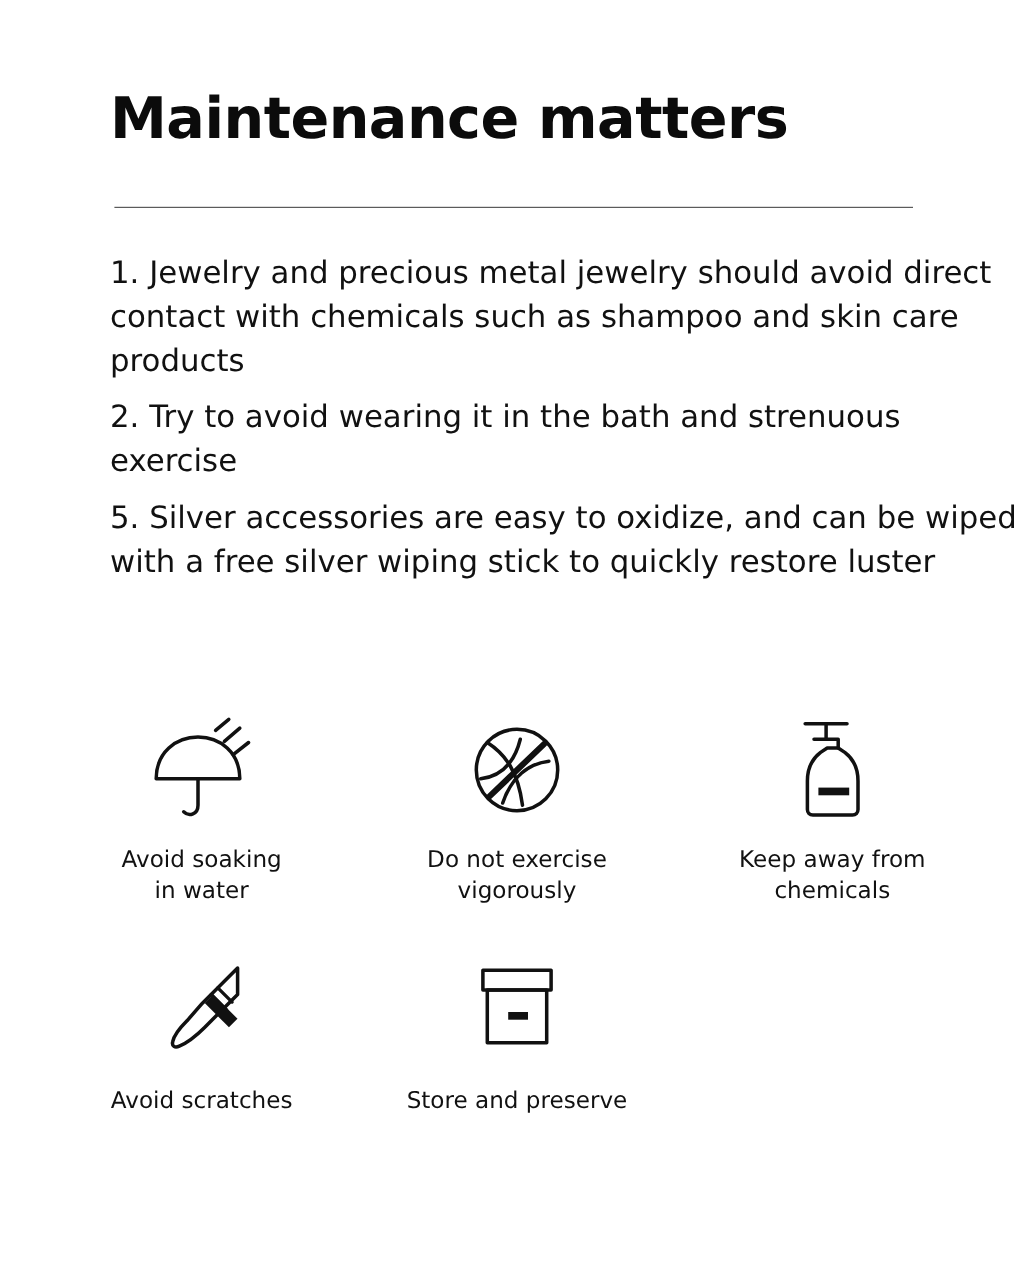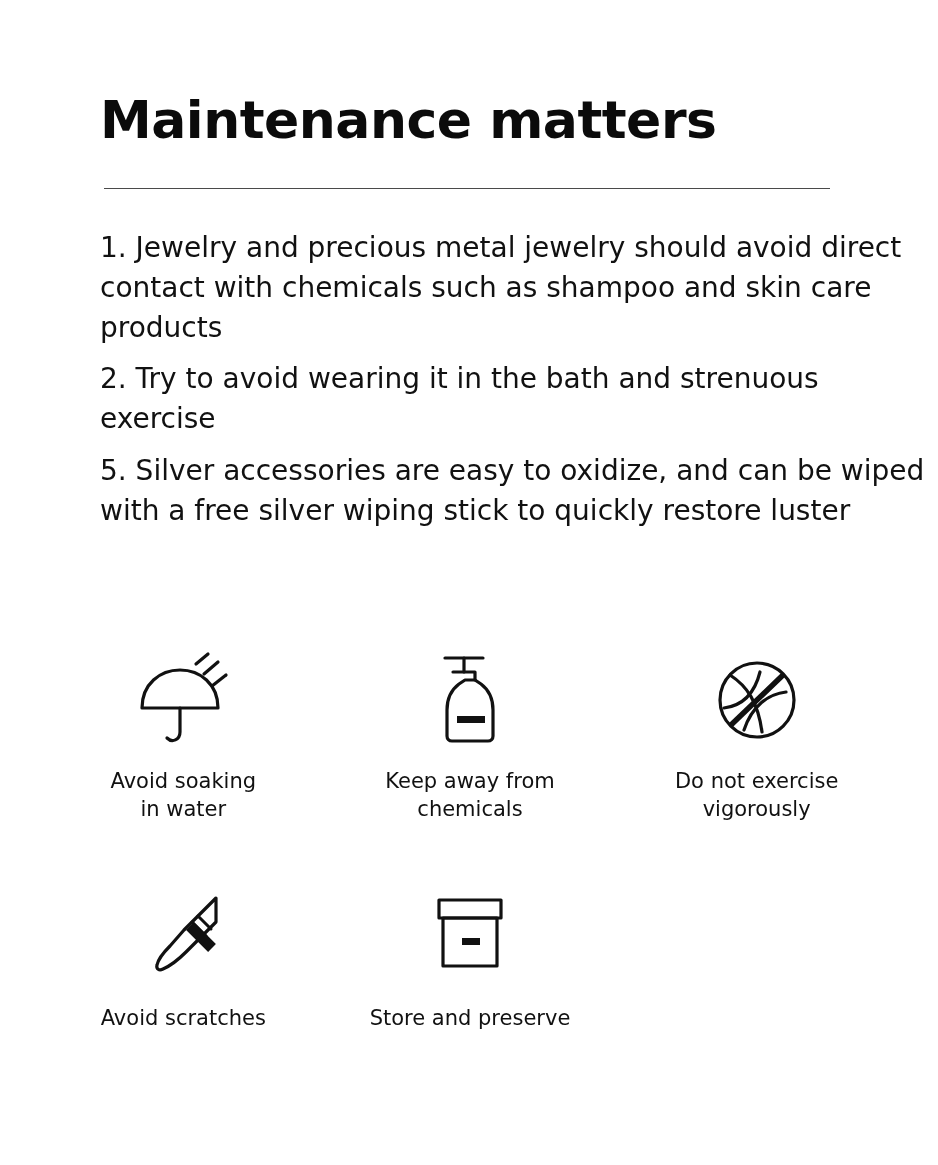--- a/index.html
+++ b/index.html
@@ -17,21 +17,21 @@
   }
   .page {
     position: relative;
     width: 938px;
     height: 1165px;
     background: #ffffff;
   }
   .title {
     position: absolute;
     left: 100px;
-    top: 92px;
+    top: 80px;
     font-size: 52px;
     font-weight: 700;
     letter-spacing: -0.5px;
     color: #0b0b0b;
     line-height: 1.1;
   }
   .rule {
     position: absolute;
     left: 104px;
     top: 188px;
@@ -59,21 +59,21 @@
     margin-top: 0;
   }
   .icon-grid {
     position: absolute;
     left: 40px;
     top: 645px;
     width: 860px;
     display: grid;
     grid-template-columns: repeat(3, 1fr);
     grid-template-rows: auto auto;
-    row-gap: 62px;
+    row-gap: 44px;
   }
   .icon-cell {
     display: flex;
     flex-direction: column;
     align-items: center;
   }
   .icon-box {
     width: 130px;
     height: 110px;
     display: flex;
@@ -125,43 +125,43 @@
           <path d="M84 36 L98 25"></path>
         </svg>
       </div>
       <div class="icon-caption">Avoid soaking
 in water</div>
     </div>
 
     <div class="icon-cell">
       <div class="icon-box">
         <svg width="110" height="100" viewBox="0 0 110 100" fill="none" stroke="#111111" stroke-width="3.2" stroke-linecap="round" stroke-linejoin="round">
+          <circle cx="55" cy="50" r="37"></circle>
+          <path d="M28 25 C45 36 56 52 60 82"></path>
+          <path d="M84 42 C66 44 50 56 42 80"></path>
+          <path d="M22 58 C38 56 52 46 58 22"></path>
+          <path d="M30 74 L80 26" stroke-width="5.5"></path>
+        </svg>
+      </div>
+      <div class="icon-caption">Do not exercise
+vigorously</div>
+    </div>
+
+    <div class="icon-cell">
+      <div class="icon-box">
+        <svg width="110" height="100" viewBox="0 0 110 100" fill="none" stroke="#111111" stroke-width="3.2" stroke-linecap="round" stroke-linejoin="round">
           <path d="M30 8 L68 8"></path>
           <path d="M49 8 L49 22"></path>
           <path d="M38 22 L60 22 L60 30"></path>
           <path d="M60 30 L66 34 C74 40 78 50 78 60 L78 86 C78 89 76 91 73 91 L37 91 C34 91 32 89 32 86 L32 60 C32 50 36 40 44 34 L50 30 Z"></path>
           <rect x="42" y="66" width="28" height="7" fill="#111111" stroke="none"></rect>
         </svg>
       </div>
       <div class="icon-caption">Keep away from
 chemicals</div>
-    </div>
-
-    <div class="icon-cell">
-      <div class="icon-box">
-        <svg width="110" height="100" viewBox="0 0 110 100" fill="none" stroke="#111111" stroke-width="3.2" stroke-linecap="round" stroke-linejoin="round">
-          <circle cx="55" cy="50" r="37"></circle>
-          <path d="M28 25 C45 36 56 52 60 82"></path>
-          <path d="M84 42 C66 44 50 56 42 80"></path>
-          <path d="M22 58 C38 56 52 46 58 22"></path>
-          <path d="M30 74 L80 26" stroke-width="5.5"></path>
-        </svg>
-      </div>
-      <div class="icon-caption">Do not exercise
-vigorously</div>
     </div>
 
     <div class="icon-cell row2">
       <div class="icon-box">
         <svg width="110" height="92" viewBox="0 0 110 92" fill="none" stroke="#111111" stroke-width="3.2" stroke-linecap="round" stroke-linejoin="round">
           <path d="M88 8 L56 40 L42 56 C34 64 30 70 29 75 C28 79 31 81 35 79 C42 76 50 70 58 62 L88 32 Z"></path>
           <path d="M70 26 L83 39" stroke-width="3"></path>
           <path d="M64 32 L78 46" stroke-width="3"></path>
           <path d="M62 36 L84 58" stroke-width="11" stroke-linecap="butt"></path>
         </svg>

